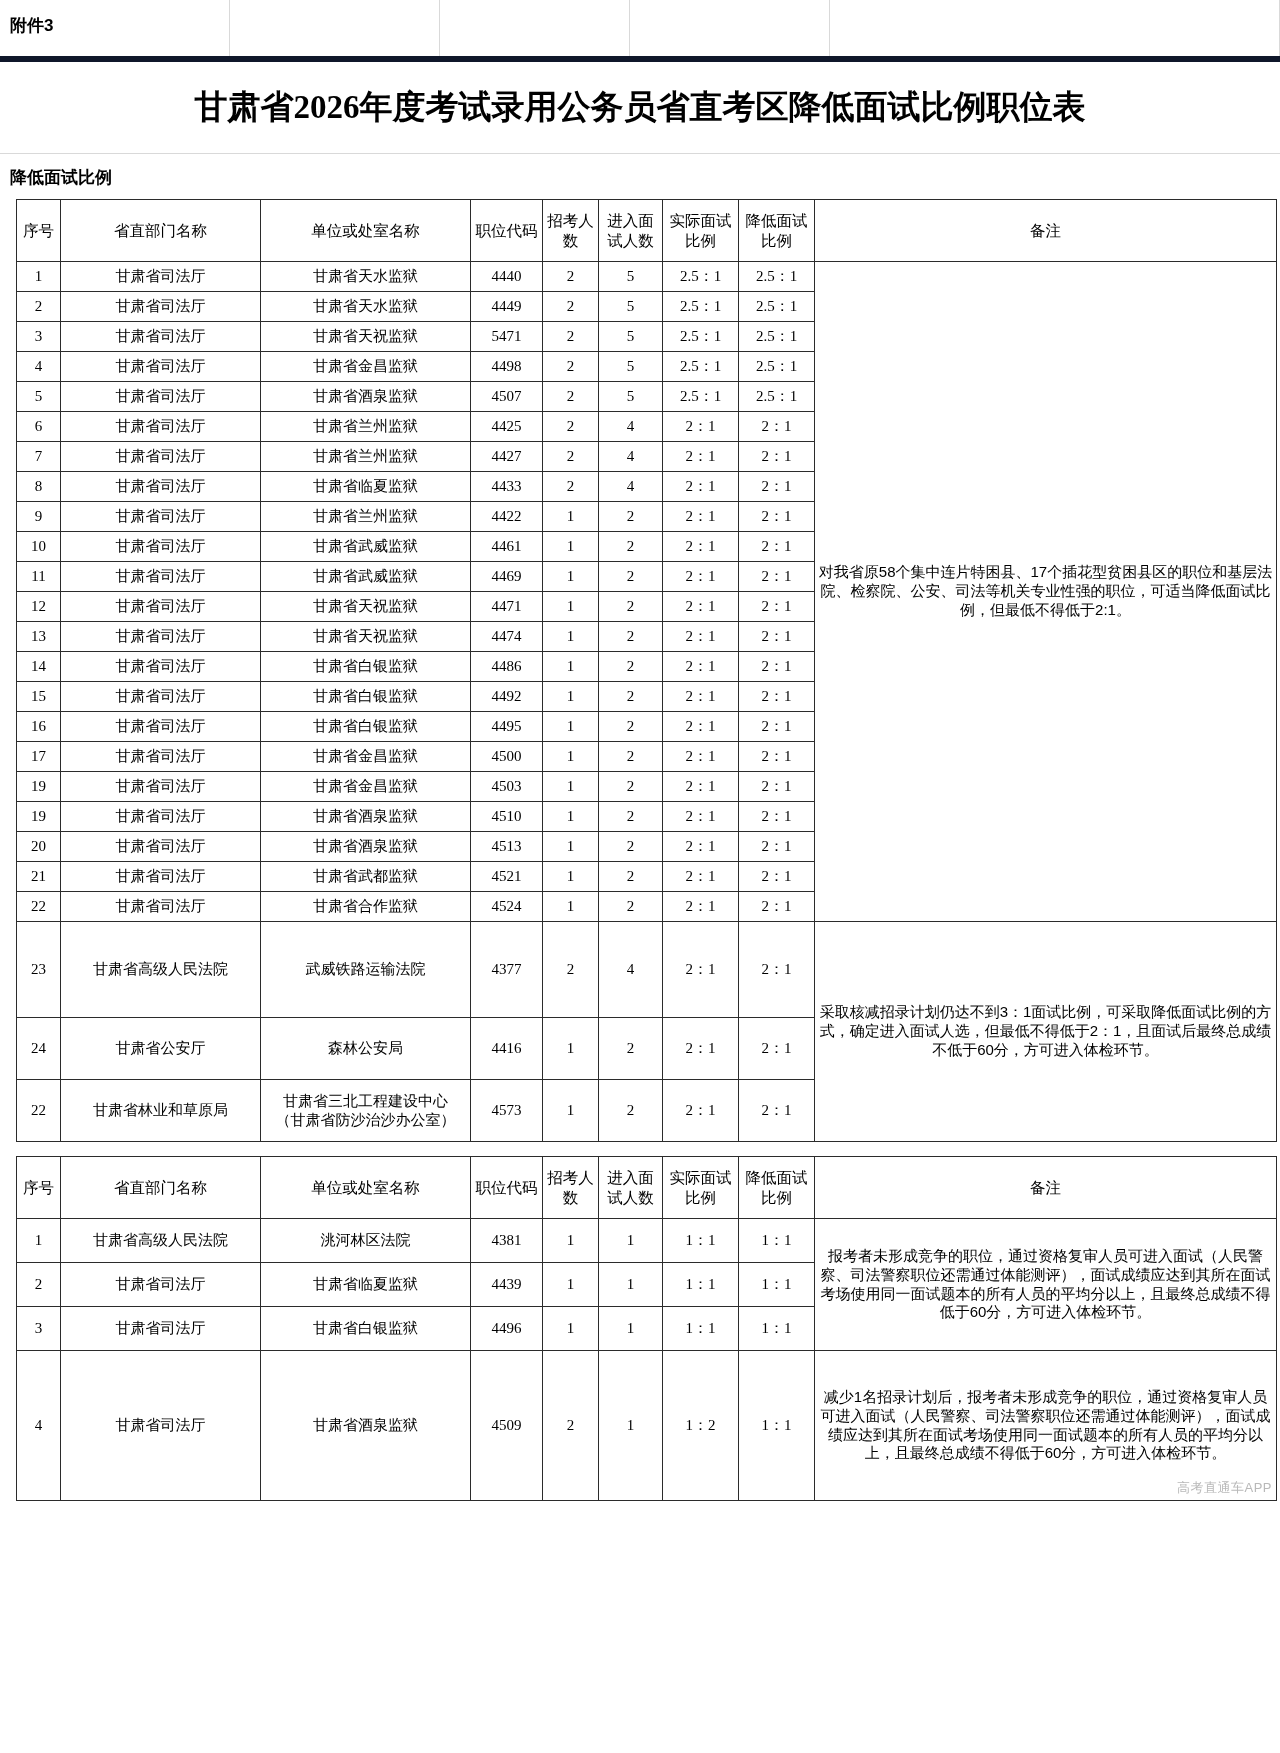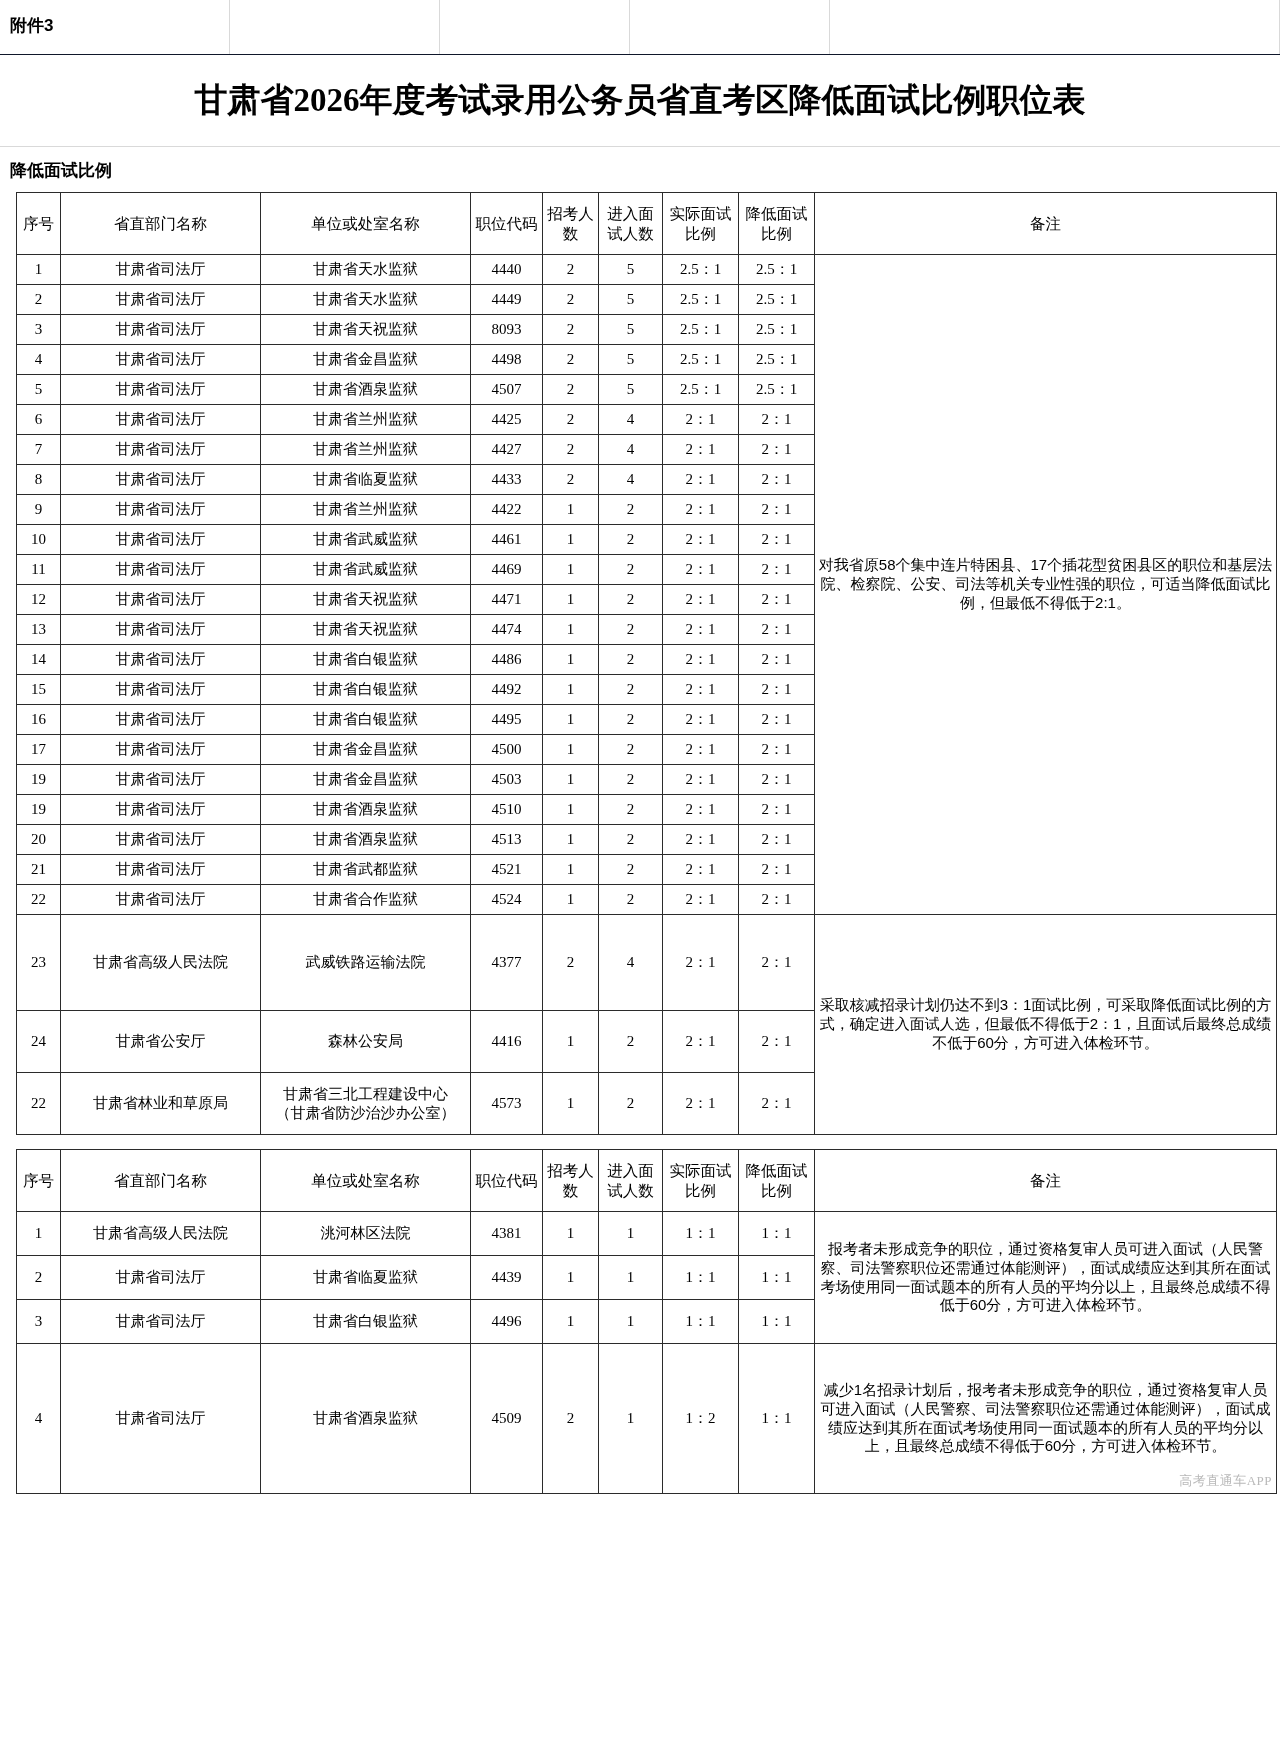--- a/index.html
+++ b/index.html
@@ -12,22 +12,22 @@
     font-family: "Liberation Serif", "DejaVu Serif", serif;
     color: #000;
   }
   .sheet {
     width: 1280px;
     position: relative;
   }
   
   .topgrid {
     display: flex;
-    height: 55px;
-    border-bottom: 1px solid #0f172a;
+    height: 62px;
+    border-bottom: 6px solid #0f172a;
   }
   .topgrid .cell { border-right: 1px solid #d9d9d9; height: 100%; }
   .attach {
     font-family: "Liberation Sans", "DejaVu Sans", sans-serif;
     font-weight: bold;
     font-size: 17px;
     padding: 14px 0 0 10px;
     white-space: nowrap;
   }
   .titleband {
@@ -92,21 +92,21 @@
   .c-num   { width: 56px; }
   .c-enter { width: 64px; }
   .c-act   { width: 76px; }
   .c-low   { width: 76px; }
   .c-rem   { width: 462px; }
   .gap { height: 14px; }
   .watermark {
     position: absolute;
     right: 8px;
     bottom: 4px;
-    font-family: Liberation Serif, serif;
+    font-family: Liberation Sans, sans-serif;
     font-size: 13px;
     color: #b9b9b9;
     letter-spacing: 0.5px;
   }
   .tall-23 { height: 96px; }
   .tall-24 { height: 62px; }
   .tall-25 { height: 62px; }
   .nc-r1 { height: 44px; }
   .nc-r4 { height: 150px; }
   .unit-2l { line-height: 1.18; font-size: 14.5px; }
@@ -176,21 +176,21 @@
           <td>4449</td>
           <td>2</td>
           <td>5</td>
           <td>2.5：1</td>
           <td>2.5：1</td>
         </tr>
         <tr>
           <td class="rowh">3</td>
           <td>甘肃省司法厅</td>
           <td>甘肃省天祝监狱</td>
-          <td>8093</td>
+          <td>5471</td>
           <td>2</td>
           <td>5</td>
           <td>2.5：1</td>
           <td>2.5：1</td>
         </tr>
         <tr>
           <td class="rowh">4</td>
           <td>甘肃省司法厅</td>
           <td>甘肃省金昌监狱</td>
           <td>4498</td>

